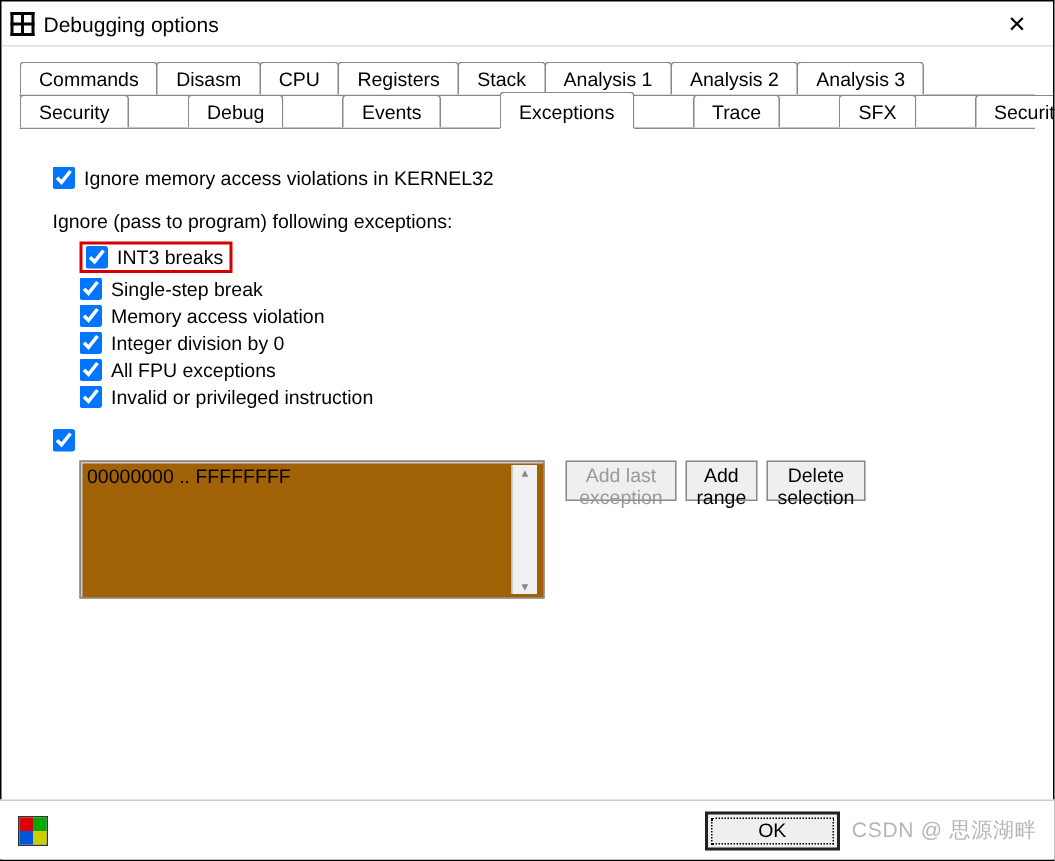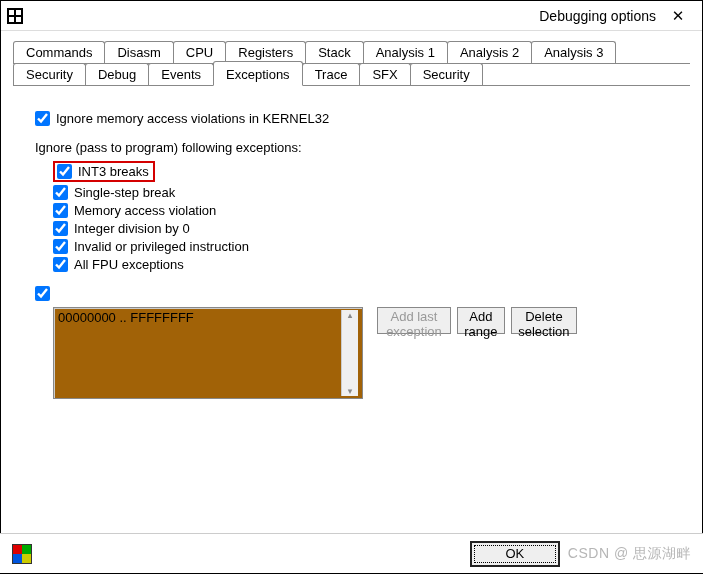--- a/index.html
+++ b/index.html
@@ -14,21 +14,20 @@
     height: 574px;
     overflow: hidden;
     border: 1px solid #000;
   }
   .titlebar {
     display: flex;
     align-items: center;
     height: 30px;
     padding: 0 2px 0 6px;
     border-bottom: 1px solid #ddd;
-    text-align: right;
   }
   .title-icon {
     width: 16px; height: 16px;
     display: inline-block;
     margin-right: 6px;
     background:
       linear-gradient(#000,#000) 0 0/16px 2px no-repeat,
       linear-gradient(#000,#000) 0 0/2px 16px no-repeat,
       linear-gradient(#000,#000) 0 14px/16px 2px no-repeat,
       linear-gradient(#000,#000) 14px 0/2px 16px no-repeat,
@@ -63,20 +62,21 @@
     white-space: nowrap;
   }
   .tab-row-top {
     border-bottom: 1px solid #888;
     margin-bottom: -1px;
     z-index: 1;
   }
   .tab-row-bottom {
     border-bottom: 1px solid #888;
     z-index: 2;
+    gap: 40px;
   }
   .tab.active {
     z-index: 3;
     padding-top: 5px;
     margin-top: -2px;
     border-bottom: 1px solid #fff;
     margin-bottom: -1px;
   }
   .panel {
     padding: 6px 4px 0 4px;
@@ -248,25 +248,25 @@
     <div class="check-row indent2">
       <input type="checkbox" checked="" style="">
       <span>Memory access violation</span>
     </div>
     <div class="check-row indent2">
       <input type="checkbox" checked="" style="">
       <span>Integer division by 0</span>
     </div>
     <div class="check-row indent2">
       <input type="checkbox" checked="" style="">
+      <span>All FPU exceptions</span>
+    </div>
+    <div class="check-row indent2">
+      <input type="checkbox" checked="" style="">
       <span>Invalid or privileged instruction</span>
-    </div>
-    <div class="check-row indent2">
-      <input type="checkbox" checked="" style="">
-      <span>All FPU exceptions</span>
     </div>
 
     <div class="check-row indent1" style="margin-top:14px;">
       <input type="checkbox" checked="" style="">
     </div>
 
     <div class="custom-area">
       <div class="listbox">
         <div class="listbox-content">
           <div>00000000 .. FFFFFFFF</div>

